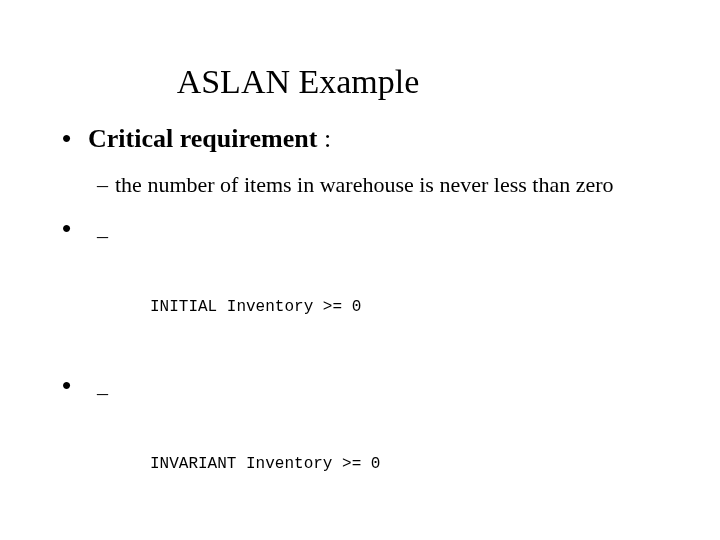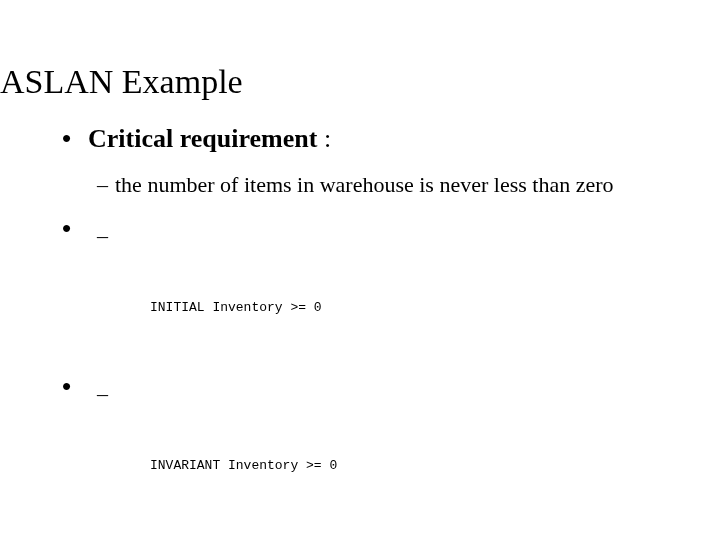--- a/index.html
+++ b/index.html
@@ -17,21 +17,21 @@
     font-family: "Liberation Serif", "DejaVu Serif", serif;
     -webkit-font-smoothing: antialiased;
   }
 
   
   .slide-title {
     position: absolute;
     left: 0;
     top: 62px;
     width: 596px;
-    text-align: left;
+    text-align: center;
     font-size: 34px;
     line-height: 40px;
     font-weight: normal;
     font-family: "Liberation Serif", "DejaVu Serif", serif;
     white-space: nowrap;
   }
 
   
   .body-block {
     position: absolute;
@@ -102,21 +102,21 @@
     left: 97px;
     top: 0;
     font-size: 22px;
     line-height: 34px;
     font-family: "Liberation Serif", "DejaVu Serif", serif;
   }
   .lvl2mono .code {
     display: inline-block;
     margin-left: 20px;
     font-family: "Liberation Mono", "DejaVu Sans Mono", monospace;
-    font-size: 13px;
+    font-size: 16px;
     letter-spacing: 0px;
   }
 
   
   .sp-a { height: 12px; }
   .sp-b { height: 10px; }
   .sp-c { height: 9px; }
   .sp-d { height: 9px; }
   .sp-e { height: 9px; }
 </style>

